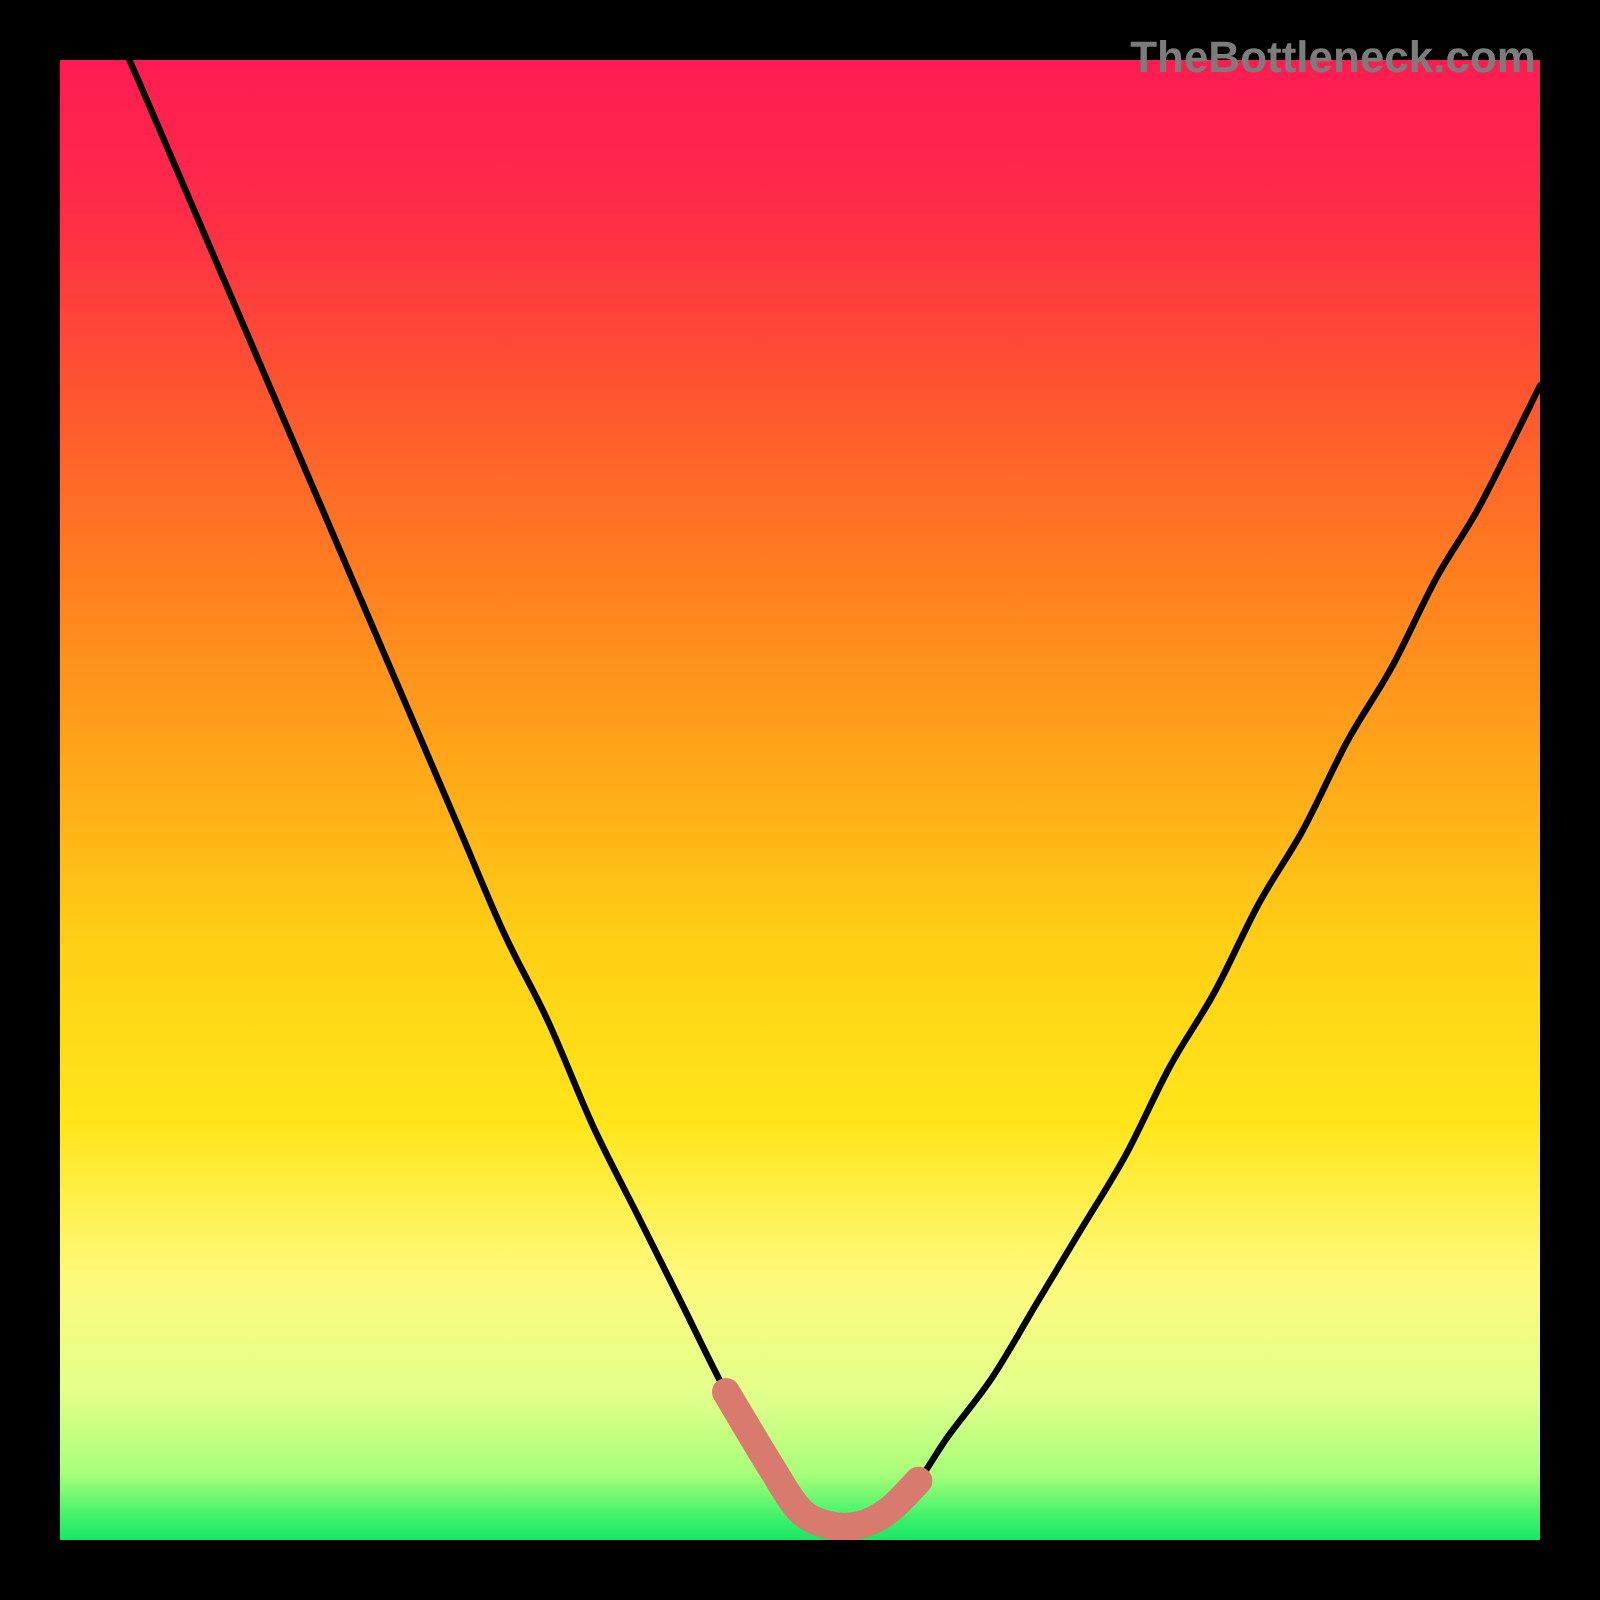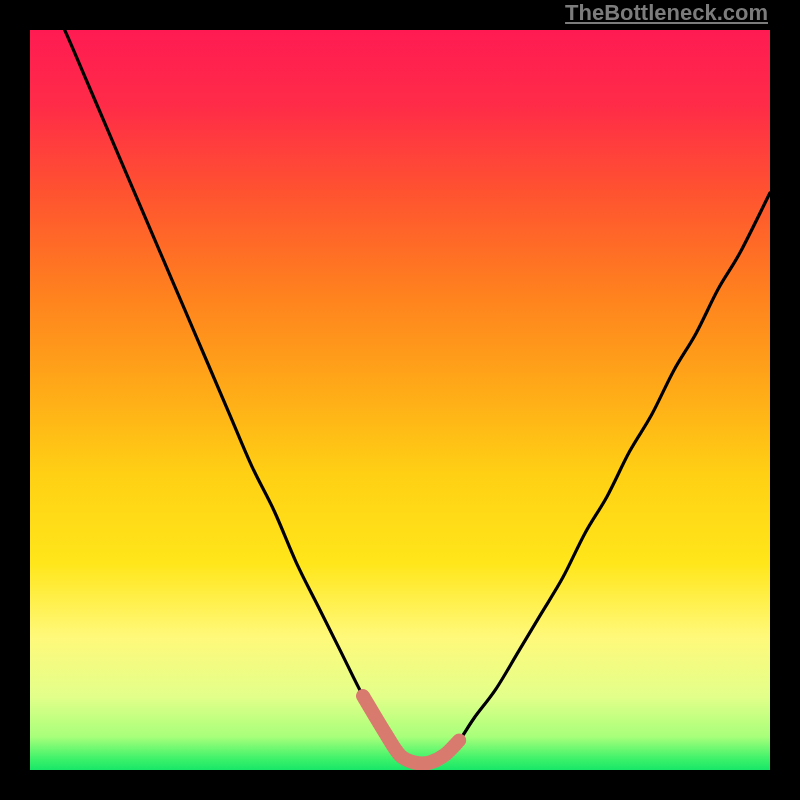--- a/index.html
+++ b/index.html
@@ -35,28 +35,27 @@
   }
   .curve {
     position: absolute;
     left: 0;
     top: 0;
     width: 740px;
     height: 740px;
   }
   .watermark {
     position: absolute;
-    top: 0;
+    top: 16px;
     right: 32px;
     font-family: Arial, Helvetica, sans-serif;
     font-size: 22px;
     font-weight: 600;
     color: #7c7c7c;
     user-select: none;
-    text-decoration: underline;
   }
 </style>
 </head>
 <body>
 
 <div class="frame">
   <div class="plot">
     <svg class="gradient" viewBox="0 0 740 740" preserveAspectRatio="none">
       <defs>
         <linearGradient id="bg-grad" x1="0" y1="0" x2="0" y2="1">

